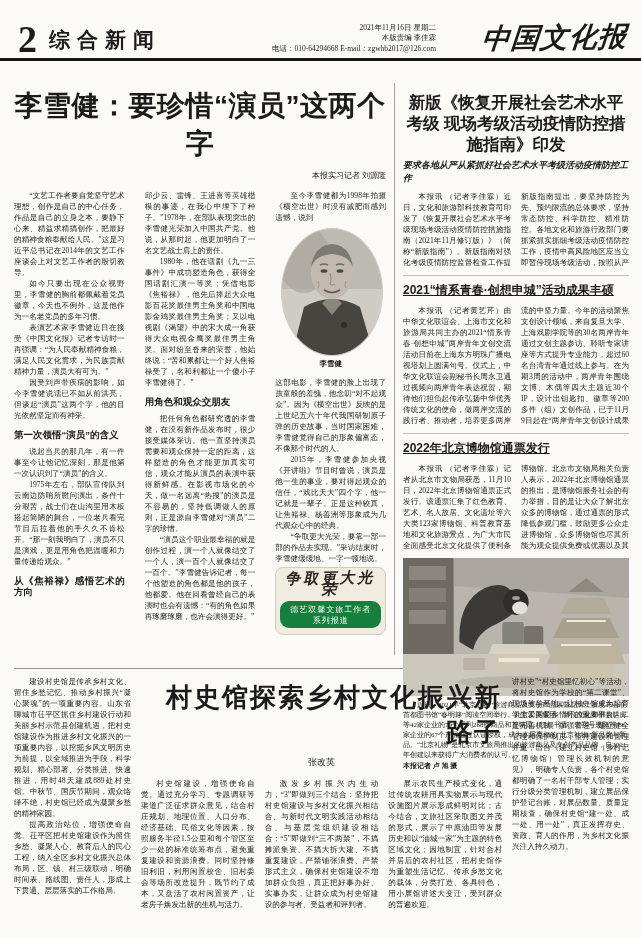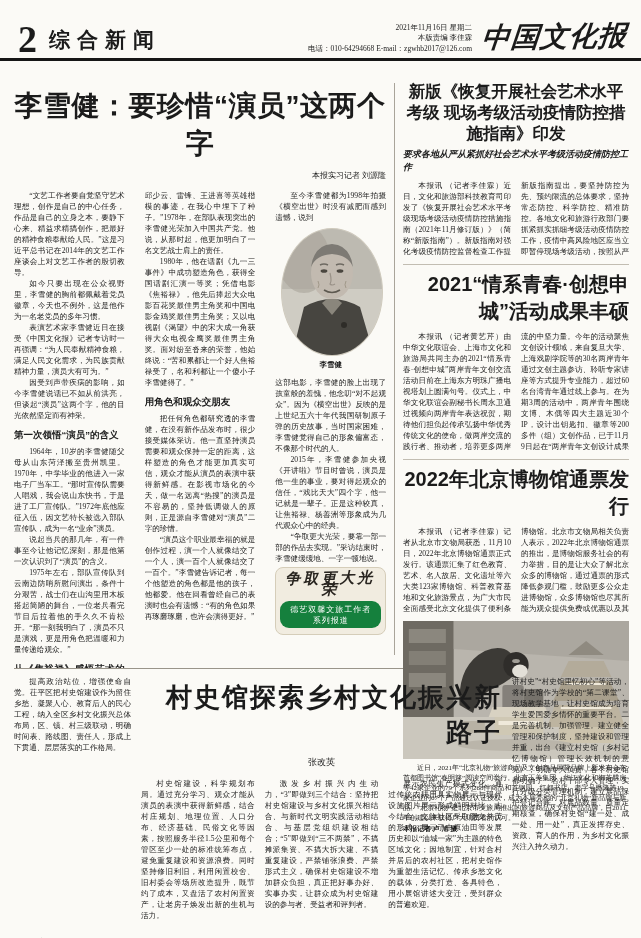--- a/index.html
+++ b/index.html
@@ -9,21 +9,21 @@
     font-family:"Liberation Serif", serif;
   }
   
   .hdr { display:flex; align-items:flex-end; padding:12px 14px 4px 18px;
          border-bottom:3px solid #161616; height:42px; }
   .hdr-left { display:flex; align-items:flex-end; }
   .page-num { font-size:38px; font-weight:bold; line-height:30px; position:relative; }
   .num-swoosh { position:absolute; left:-4px; bottom:-9px; width:46px; height:12px;
                 border-bottom:2px solid #161616; border-radius:0 0 100% 40%; }
   .section-name { font-size:21px; font-weight:bold; letter-spacing:7px; margin-left:12px; }
-  .hdr-right { margin-left:auto; display:flex; align-items:flex-start; }
+  .hdr-right { margin-left:auto; display:flex; align-items:center;gap:36px; }
   .hdr-meta { text-align:right; font-size:7.5px; line-height:10.5px; color:#222; }
   .masthead { font-family:"DejaVu Serif", serif; font-style:italic; font-weight:bold;
               font-size:28px; letter-spacing:1px; margin-left:10px; line-height:28px;
               transform:skewX(-6deg) rotate(-1deg); }
   
   .main { display:flex; padding:18px 12px 0 14px; height:600px; box-sizing:border-box; }
   .left { width:372px; flex:none; }
   .vdiv { width:1px; background:#a9a49a; margin:4px 8px 6px 8px; }
   .right { flex:1; min-width:0; }
 
@@ -31,45 +31,45 @@
                font-size:28px; text-align:center; margin:8px 0 7px; letter-spacing:0.5px; }
   .lead-byline { text-align:right; font-size:8px; margin-bottom:9px; }
   .lead-cols { display:flex; gap:20px; }
   .col, .rcol, .b-col { text-align:justify; font-size:7.6px; line-height:11px; }
   .col { flex:1; height:478px; overflow:hidden; }
   .col p, .rcol p, .b-col p, .caption p { margin:0; text-indent:2em; }
   p.cont { text-indent:0 !important; }
   .subhead { font-family:"Liberation Sans", sans-serif; font-weight:bold;
              font-size:9.5px; margin:8px 0 6px; }
   
-  .portrait-wrap { width:100px; margin:5px auto 2px; }
+  .portrait-wrap { width:100px; margin:5px auto 2px;font-family:Liberation Mono, monospace; }
   .portrait { width:100px; height:126px; border-radius:50% / 50%; overflow:hidden;
               border:1px solid #cfcabd; background:#d8d4cb; }
   .portrait svg { display:block; }
   .portrait-cap { text-align:center; font-size:7.5px; font-weight:bold; margin:3px 0 7px; }
   
   .badge { margin-top:3px; padding:5px 4px 6px; background:#f1ece0;
            border:1px solid #d5cdb9; text-align:center; border-radius:8px; }
   .badge-callig { font-family:"DejaVu Serif", serif; font-style:italic; font-weight:bold;
                   font-size:15px; letter-spacing:3px; color:#28241f;
                   transform:rotate(-1deg); display:inline-block; }
   .badge-label { display:inline-block; background:#15803d; color:#fff; border-radius:9px;
                  font-family:"Liberation Sans", sans-serif; font-size:8px;
                  padding:2.5px 9px; margin-top:4px; letter-spacing:1px; }
   
   .art-a-head { font-family:"Liberation Sans", sans-serif; font-weight:bold;
-                font-size:16.5px; line-height:21px; text-align:center; margin:2px 0 4px; }
+                font-size:16.5px; line-height:21px; text-align:center; margin:13px 0 4px; }
   .art-deck { text-align:left; font-family:"DejaVu Serif", serif; font-style:italic;
               font-weight:bold; font-size:9px; margin-bottom:6px; }
   .two-col { display:flex; gap:10px; }
   .rcol { flex:1; overflow:hidden; }
   .rcol.h7 { height:77px; } .rcol.h11 { height:121px; } .rcol.h8 { height:88px; }
   .art-rule { border:none; border-top:1px solid #c2bdb2; margin:7px 0 6px; }
   .art-b-head { font-family:"Liberation Sans", sans-serif; font-weight:bold;
-                font-size:20px; text-align:right; margin:2px 0 6px; }
+                font-size:12px; text-align:left; margin:2px 0 6px;text-decoration:underline; }
   .rphoto { width:100%; height:138px; margin-top:7px; background:#c6c2ba; overflow:hidden; }
   .rphoto svg { display:block; width:100%; height:100%; }
   .caption { margin-top:4px; font-size:7px; line-height:10px; }
   .caption .credit { display:block; text-align:left; font-weight:bold; margin-top:1px; }
   
   .bottom { border-top:1px solid #99948a; margin:7px 12px 0 14px; padding-top:7px;
             display:flex; gap:10px; height:276px; overflow:hidden; }
   .b-col { width:117px; flex:none; height:272px; overflow:hidden; }
   .b-mid { flex:1; min-width:0; }
   .b-head { font-weight:bold; font-size:26px; text-align:right; letter-spacing:2px;
@@ -104,21 +104,20 @@
     <div class="left">
       <div class="lead-head">李雪健：要珍惜“演员”这两个字</div>
       <div class="lead-byline">本报实习记者 刘源隆</div>
       <div class="lead-cols">
         <div class="col">
           <p>“文艺工作者要自觉坚守艺术理想，创作是自己的中心任务，作品是自己的立身之本，要静下心来、精益求精搞创作，把最好的精神食粮奉献给人民。”这是习近平总书记在2014年的文艺工作座谈会上对文艺工作者的殷切教导。</p>
           <p>如今只要出现在公众视野里，李雪健的胸前都佩戴着党员徽章，今天也不例外，这是他作为一名老党员的多年习惯。</p>
           <p>表演艺术家李雪健近日在接受《中国文化报》记者专访时一再强调：“为人民奉献精神食粮，满足人民文化需求，为民族贡献精神力量，演员大有可为。”</p>
           <p>因受到声带疾病的影响，如今李雪健说话已不如从前洪亮，但谈起“演员”这两个字，他的目光依然坚定而有神采。</p>
           <div class="subhead">第一次领悟“演员”的含义</div>
-          <p>1964年，10岁的李雪健随父母从山东菏泽搬至贵州凯里。1970年，中学毕业的他进入一家电子厂当车工。“那时宣传队需要人唱戏，我会说山东快书，于是进了工厂宣传队。”1972年底他应征入伍，因文艺特长被选入部队宣传队，成为一名“业余”演员。</p>
           <p>说起当兵的那几年，有一件事至今让他记忆深刻，那是他第一次认识到了“演员”的含义。</p>
           <p>1975年左右，部队宣传队到云南边防哨所慰问演出，条件十分艰苦，战士们在山沟里用木板搭起简陋的舞台，一位老兵看完节目后拉着他的手久久不肯松开。“那一刻我明白了，演员不只是演戏，更是用角色把温暖和力量传递给观众。”</p>
           <div class="subhead">从《焦裕禄》感悟艺术的方向</div>
 
         </div>
         <div class="col">
           <p class="cont">邱少云、雷锋、王进喜等英雄楷模的事迹，在我心中埋下了种子。”1978年，在部队表现突出的李雪健光荣加入中国共产党。他说，从那时起，他更加明白了一名文艺战士肩上的责任。</p>
           <p>1980年，他在话剧《九一三事件》中成功塑造角色，获得全国话剧汇演一等奖；凭借电影《焦裕禄》，他先后捧起大众电影百花奖最佳男主角奖和中国电影金鸡奖最佳男主角奖；又以电视剧《渴望》中的宋大成一角获得大众电视金鹰奖最佳男主角奖。面对纷至沓来的荣誉，他始终说：“苦和累都让一个好人焦裕禄受了，名和利都让一个傻小子李雪健得了。”</p>
           <div class="subhead">用角色和观众交朋友</div>
           <p>把任何角色都研究透的李雪健，在没有新作品发布时，很少接受媒体采访。他一直坚持演员需要和观众保持一定的距离，这样塑造的角色才能更加真实可信，观众才能从演员的表演中获得新鲜感。在影视市场化的今天，做一名远离“热搜”的演员是不容易的，坚持低调做人的原则，正是源自李雪健对“演员”二字的珍惜。</p>
@@ -239,28 +238,29 @@
       </div>
       <div class="caption">
         <p>近日，2021年“北京礼物”旅游商品及文创产品展暨品牌上新发布会在首都图书馆“春明簃”阅读空间举行。北京工美集团、华江文化和御茶膳房等42家企业的79个系列268件商品和首钢园、红都书店、老字号懋隆等19家企业的67个产品通过认证授权，成为本届亮相的“北京礼物”新品牌与新品。“北京礼物”是北京市文旅局推出的旅游商品及文创产品品牌，自2011年创建以来获得广大消费者的认可。</p>
         <span class="credit">本报记者 卢 旭 摄</span>
       </div>
     </div>
   </div>
 
   <div class="bottom">
     <div class="b-col">
+      <p>建设村史馆是传承乡村文化、留住乡愁记忆、推动乡村振兴“凝心聚魂”的一项重要内容。山东省聊城市茌平区抓住乡村建设行动和美丽乡村示范县创建机遇，把村史馆建设作为推进乡村文化振兴的一项重要内容，以挖掘乡风文明历史为前提，以全域推进为手段，科学规划、精心部署、分类推进、快速推进，用时48天建成889处村史馆。中秋节、国庆节期间，观众络绎不绝，村史馆已经成为凝聚乡愁的精神家园。</p>
       <p>提高政治站位，增强使命自觉。茌平区把村史馆建设作为留住乡愁、凝聚人心、教育后人的民心工程，纳入全区乡村文化振兴总体布局，区、镇、村三级联动，明确时间表、路线图、责任人，形成上下贯通、层层落实的工作格局。</p>
     </div>
     <div class="b-mid">
       <div class="b-head">村史馆探索乡村文化振兴新路子</div>
       <div class="b-author">张改英</div>
       <div class="b-mid-cols">
         <div class="b-col">
-            <p>村史馆建设，科学规划布局。通过充分学习、观众才能从演员的表演中获得新鲜感，结合村庄规划、地理位置、人口分布、经济基础、民俗文化等因素，按照服务半径1.5公里和每个管区至少一处的标准统筹布点，避免重复建设和资源浪费。同时坚持修旧利旧，利用闲置校舍、旧村委会等场所改造提升，既节约了成本，又盘活了农村闲置资产，让老房子焕发出新的生机与活力。</p>
+            <p>村史馆建设，增强使命自觉。通过充分学习、专题调研等渠道广泛征求群众意见，结合村庄规划、地理位置、人口分布、经济基础、民俗文化等因素，按照服务半径1.5公里和每个管区至少一处的标准统筹布点，避免重复建设和资源浪费。同时坚持修旧利旧，利用闲置校舍、旧村委会等场所改造提升，既节约了成本，又盘活了农村闲置资产，让老房子焕发出新的生机与活力。</p>
           </div>
         <div class="b-col">
             <p>激发乡村振兴内生动力，“3”即做到三个结合：坚持把村史馆建设与乡村文化振兴相结合、与新时代文明实践活动相结合、与基层党组织建设相结合；“5”即做到“三不两禁”，不搞摊派集资、不搞大拆大建、不搞重复建设，严禁铺张浪费、严禁形式主义，确保村史馆建设不增加群众负担，真正把好事办好、实事办实，让群众成为村史馆建设的参与者、受益者和评判者。</p>
           </div>
         <div class="b-col">
             <p>展示农民生产模式变化，通过传统农耕用具实物展示与现代设施图片展示形成鲜明对比；古今结合，文旅社区采取图文并茂的形式，展示了中原油田等发展历史和以“油城一家”为主题的特色区域文化；因地制宜，针对合村并居后的农村社区，把村史馆作为重塑生活记忆、传承乡愁文化的载体，分类打造、各具特色，用小展馆讲述大变迁，受到群众的普遍欢迎。</p>
           </div>
       </div>
     </div>
     <div class="b-col">

